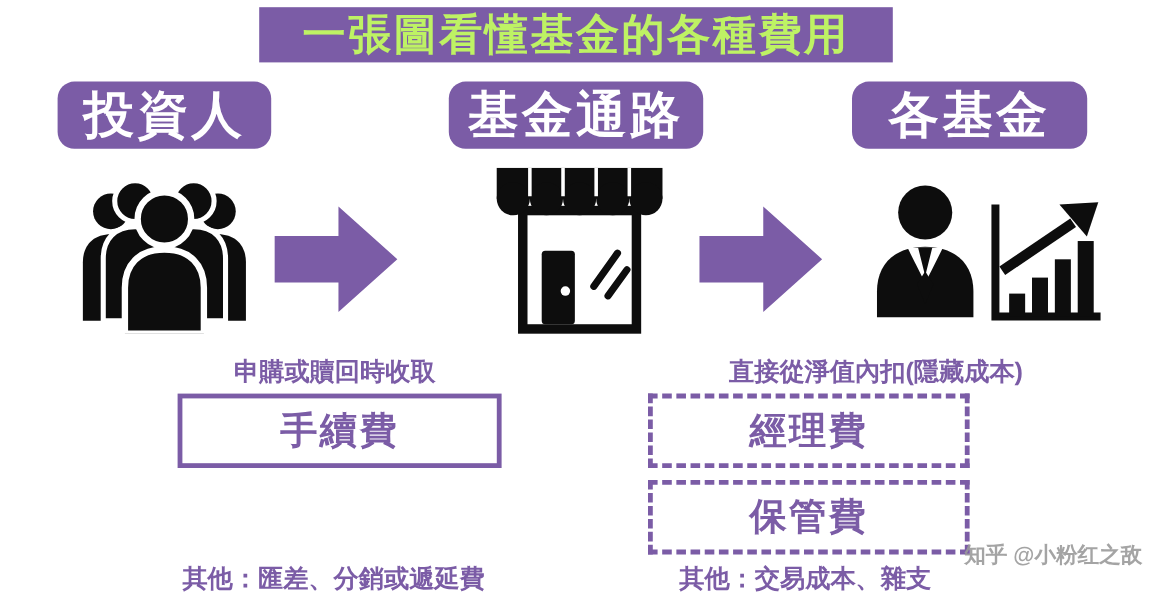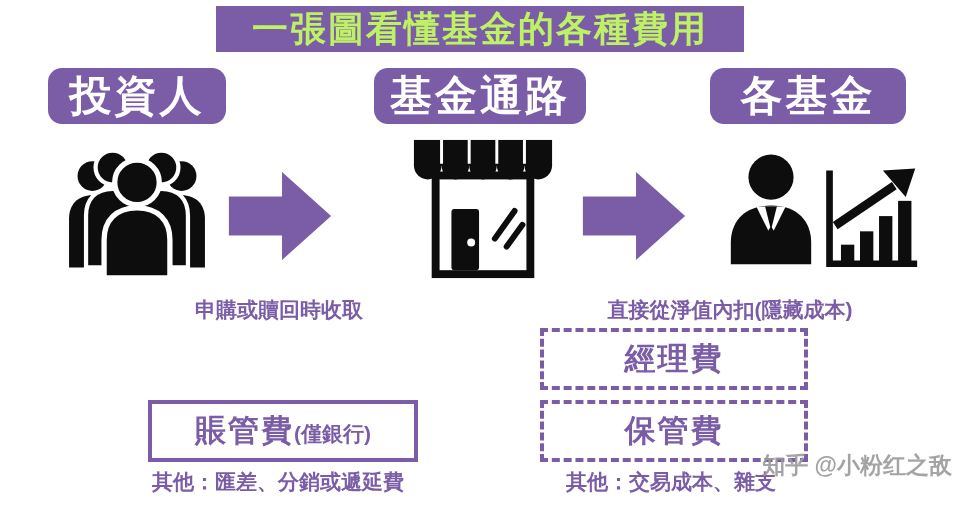--- a/index.html
+++ b/index.html
@@ -53,21 +53,21 @@
   
   .footnote{
     position:absolute;color:#7B5CA6;font-weight:bold;font-size:21px;
     text-align:center;white-space:nowrap;
   }
   #footnote-left{left:128px;top:468px;width:300px;}
   #footnote-right{left:541px;top:468px;width:260px;}
   
   .watermark{
     position:absolute;right:8px;top:450px;color:#9B9B9B;opacity:.9;
-    font-size:23px;font-weight:bold;white-space:nowrap;
+    font-size:18px;font-weight:bold;white-space:nowrap;
   }
 </style>
 </head>
 <body>
 
 <div class="stage">
 
   <div class="banner">
     <span class="banner-text">一張圖看懂基金的各種費用</span>
   </div>
@@ -143,23 +143,22 @@
       <rect x="62" y="54" width="14" height="50"></rect>
       <rect x="82" y="38" width="14" height="66"></rect>
       <line x1="16" y1="64" x2="78" y2="22" stroke="#0D0D0D" stroke-width="9"></line>
       <polygon points="66,6 100,4 90,34"></polygon>
     </svg>
   </div>
 
   <div class="caption" id="caption-right">直接從淨值內扣(隱藏成本)</div>
   <div class="caption" id="caption-left">申購或贖回時收取</div>
 
-  <div class="fee-box" id="box-left-2">
-    <span>賬管費</span>
-      <span class="small">(僅銀行)</span>
+  <div class="fee-box" id="box-left-1">
+    <span>手續費</span>
   </div>
 
   <div class="fee-box dashed" id="box-right-2">
     <span>保管費</span>
   </div>
   <div class="fee-box dashed" id="box-right-1">
     <span>經理費</span>
   </div>
 
   <div class="footnote" id="footnote-left">其他：匯差、分銷或遞延費</div>

